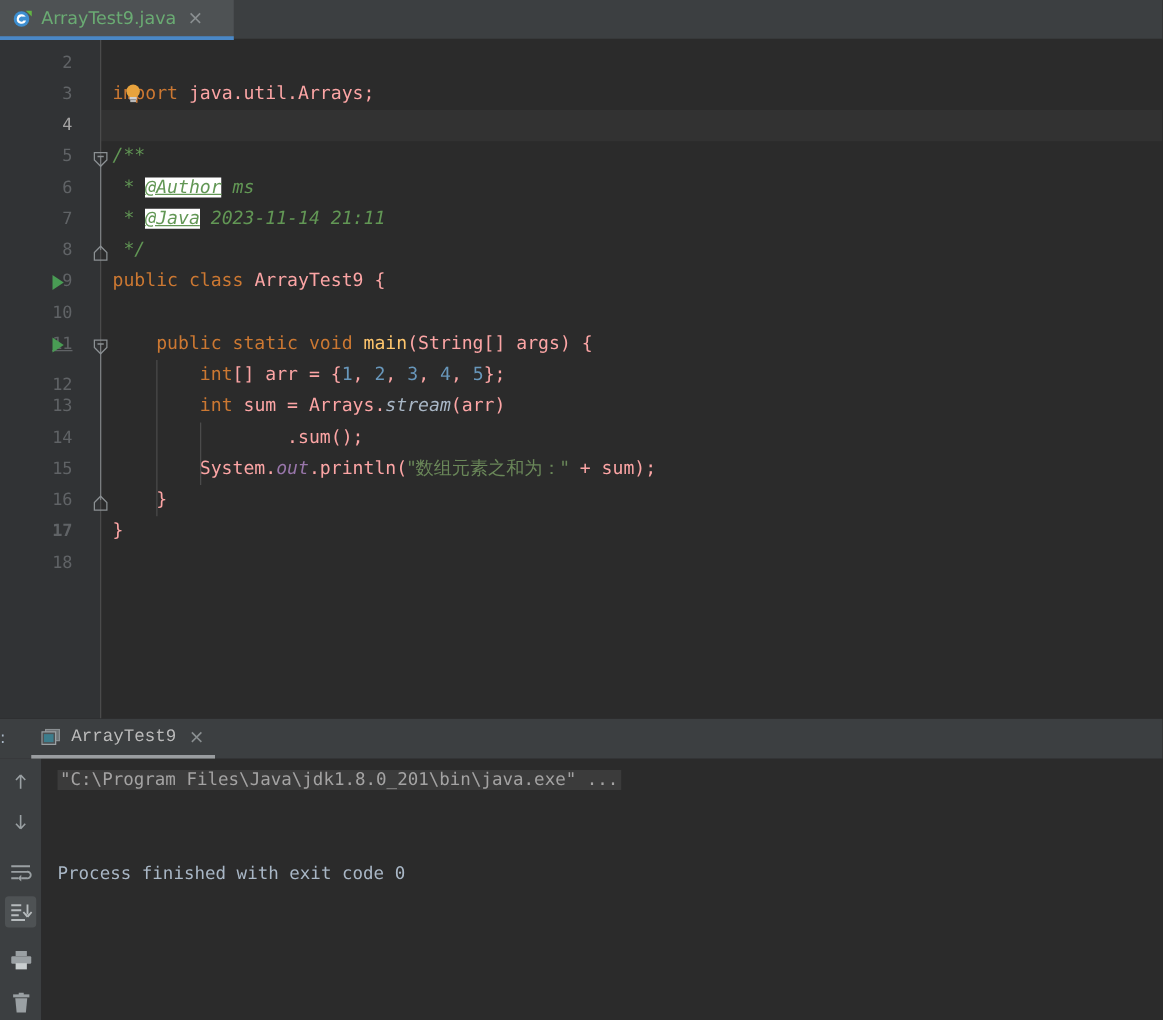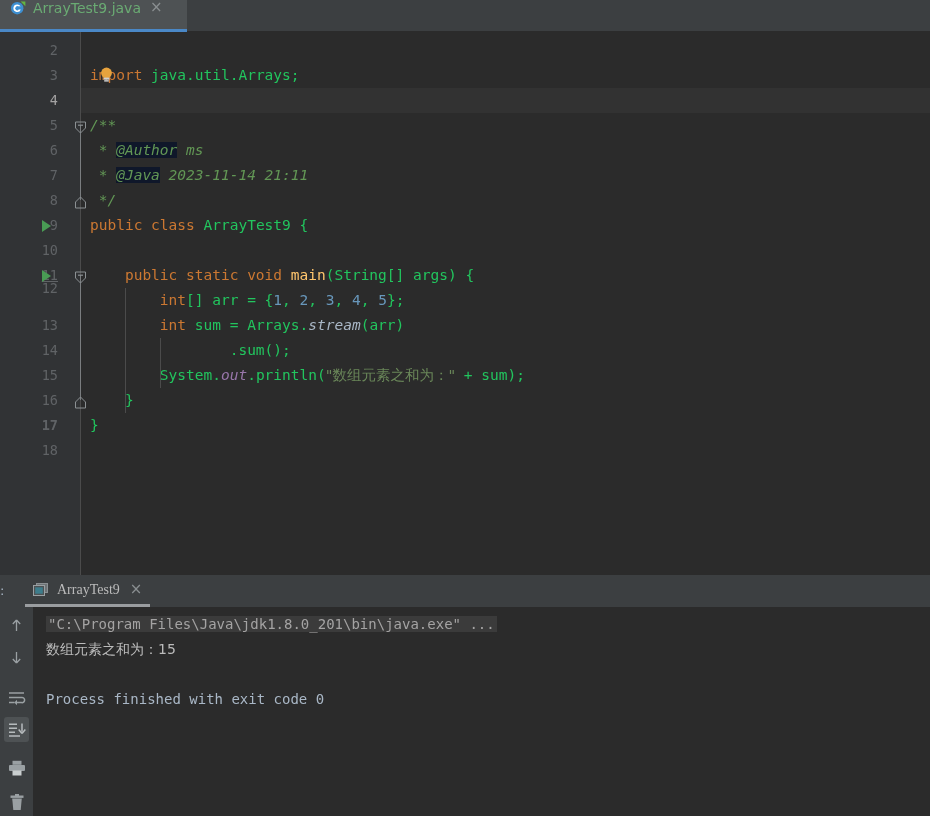--- a/index.html
+++ b/index.html
@@ -11,21 +11,21 @@
   }
 
   
   #tabbar {
     position: absolute; top: 0; left: 0; width: 930px; height: 32px;
     background: #3c3f41;
     border-bottom: 1px solid #2b2b2b;
   }
   .editor-tab {
     position: absolute; top: 0; left: 0; height: 32px;
-    display: flex; gap: 7px;
+    display: flex; align-items: center; gap: 7px;
     padding: 0 10px 0 10px;
     background: #4e5254;
     border-bottom: 3px solid #4a88c7;
   }
   .editor-tab .tab-label {
     font-family: "DejaVu Sans", sans-serif;
     font-size: 14px; color: #6aab73; white-space: nowrap;
   }
   .tab-close {
     font-size: 15px; color: #8a8f91; line-height: 1;
@@ -59,26 +59,26 @@
   }
   .lnum.current { color: #a4a3a3; }
   .code-text {
     position: absolute; left: 90px;
     font-family: "DejaVu Sans Mono", monospace; font-size: 14.5px;
     line-height: 25px; white-space: pre;
   }
 
   
   .kw    { color: #cc7832; }
-  .plain { color: #22c55e; }
+  .plain { color: #fca5a5; }
   .num   { color: #6897bb; }
   .str   { color: #6a8759; }
   .cmt   { color: #629755; font-style: italic; }
-  .tagm  { color: #629755; font-style: italic; 
-           background: #0f172a; margin-top: 38px; }
+  .tagm  { color: #629755; font-style: italic; text-decoration: underline;
+           background: #ffffff; margin-top: 38px; }
   .stat  { color: #a9b7c6; font-style: italic; }
   .field { color: #9876aa; font-style: italic; }
   .mname { color: #ffc66d; }
 
   
   .run-marker {
     position: absolute; left: 42px; width: 0; height: 0;
     border-left: 9px solid #499c54;
     border-top: 6px solid transparent;
     border-bottom: 6px solid transparent;
@@ -107,21 +107,21 @@
     position: absolute; left: 0px; top: 6px; width: 10px;
     font-family: "DejaVu Sans", sans-serif; font-size: 13px;
     color: #a9b7c6; line-height: 20px; overflow: hidden;
   }
   .console-tab {
     position: absolute; top: 0; left: 25px; height: 32px;
     display: flex; align-items: center; gap: 8px; padding: 0 8px;
     border-bottom: 3px solid #9a9da0;
   }
   .console-tab .ctab-label {
-    font-family: Liberation Serif, serif; font-size: 14px; color: #bbbbbb;
+    font-family: Liberation Mono, monospace; font-size: 14px; color: #bbbbbb;
   }
   .console-icon { width: 16px; height: 14px; display: block; }
 
   #console-toolbar {
     position: absolute; top: 32px; left: 0; width: 33px; height: 209px;
     background: #3c3f41;
   }
   .tool-btn {
     position: absolute; left: 4px; width: 25px; height: 25px;
     display: flex; align-items: center; justify-content: center;
@@ -183,21 +183,21 @@
       <div class="code-text" style="top: 106px;"><span class="cmt"> * </span><span class="tagm">@Author</span><span class="cmt"> ms</span></div>
       <div class="lnum" style="top: 131px;">7</div>
       <div class="code-text" style="top: 131px;"><span class="cmt"> * </span><span class="tagm">@Java</span><span class="cmt"> 2023-11-14 21:11</span></div>
       <div class="lnum" style="top: 156px;">8</div>
       <div class="code-text" style="top: 156px;"><span class="cmt"> */</span></div>
       <div class="lnum" style="top: 181px;">9</div>
       <div class="code-text" style="top: 181px;"><span class="kw">public class </span><span class="plain">ArrayTest9 {</span></div>
       <div class="lnum" style="top: 206px;">10</div>
       <div class="lnum" style="top: 231px; text-decoration: underline;">11</div>
       <div class="code-text" style="top: 231px;"><span class="plain">    </span><span class="kw">public static void </span><span class="mname">main</span><span class="plain">(String[] args) {</span></div>
-      <div class="lnum" style="top: 244px;">12</div>
+      <div class="lnum" style="top: 264px;">12</div>
       <div class="code-text" style="top: 256px;"><span class="plain">        </span><span class="kw">int</span><span class="plain">[] arr = {</span><span class="num">1</span><span class="plain">, </span><span class="num">2</span><span class="plain">, </span><span class="num">3</span><span class="plain">, </span><span class="num">4</span><span class="plain">, </span><span class="num">5</span><span class="plain">};</span></div>
       <div class="lnum" style="top: 281px;">13</div>
       <div class="code-text" style="top: 281px;"><span class="plain">        </span><span class="kw">int</span><span class="plain"> sum = Arrays.</span><span class="stat">stream</span><span class="plain">(arr)</span></div>
       <div class="lnum" style="top: 306px;">14</div>
       <div class="code-text" style="top: 306px;"><span class="plain">                .sum();</span></div>
       <div class="lnum" style="top: 331px;">15</div>
       <div class="code-text" style="top: 331px;"><span class="plain">        System.</span><span class="field">out</span><span class="plain">.println(</span><span class="str cjk">"数组元素之和为："</span><span class="plain"> + sum);</span></div>
       <div class="lnum" style="top: 356px;">16</div>
       <div class="code-text" style="top: 356px;"><span class="plain">    }</span></div>
       <div class="lnum" style="top: 381px; font-weight: bold;">17</div>
@@ -289,16 +289,15 @@
       <svg width="16" height="17" viewBox="0 0 16 17">
         <rect x="1.5" y="1.5" width="13" height="2.4" fill="#9aa0a3"></rect>
         <rect x="6" y="0" width="4" height="2" fill="#9aa0a3"></rect>
         <path d="M3.2 4.6 H12.8 L11.7 16 H4.3 Z" fill="#9aa0a3"></path>
       </svg>
     </div>
   </div>
 
   <div id="console-output">
       <div class="con-line" style="top: 5px;"><span class="con-cmd">"C:\Program Files\Java\jdk1.8.0_201\bin\java.exe" ...</span></div>
-      <div class="con-line" style="top: 30px;"><span class="con-out cjk">数组元素之和为：15</span></div>
       <div class="con-line" style="top: 80px;"><span class="con-done">Process finished with exit code 0</span></div>
     </div>
 </div>
 
 </body></html>

